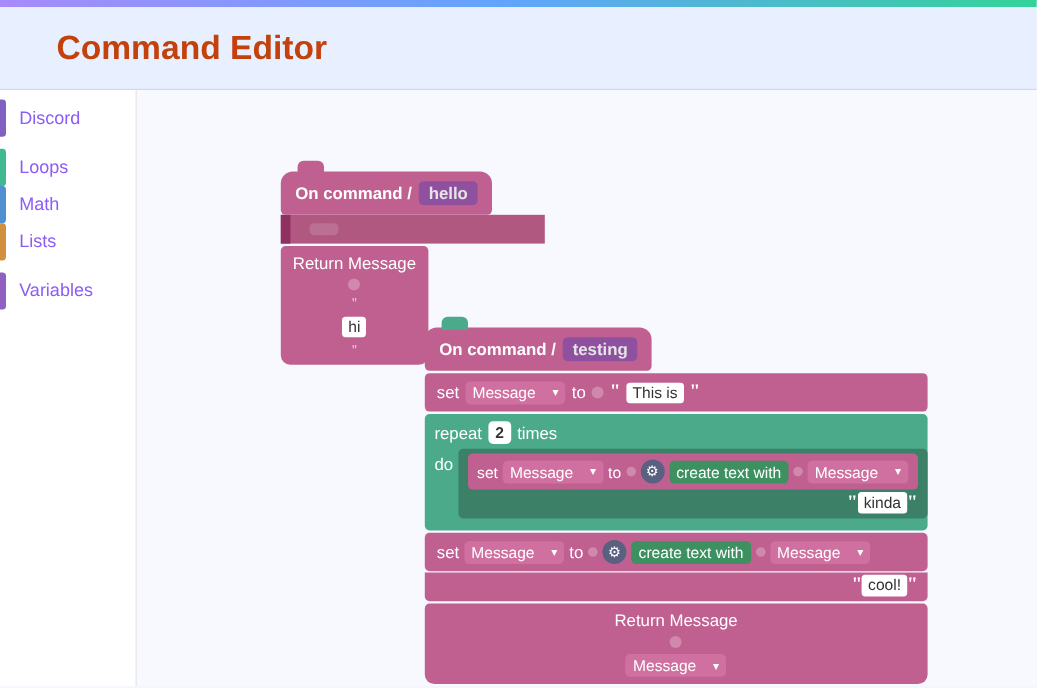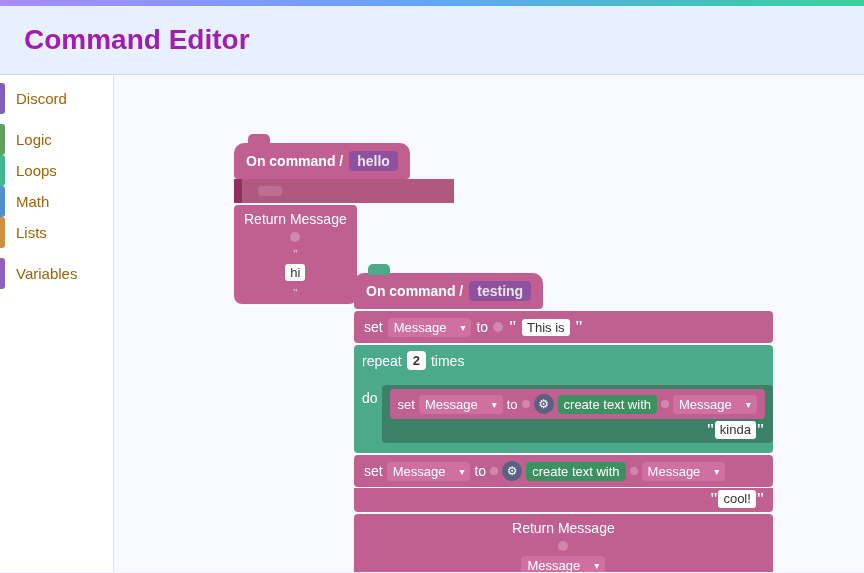--- a/index.html
+++ b/index.html
@@ -12,21 +12,22 @@
 
     .header {
       background: #e8f0ff;
       padding: 18px 24px;
       border-bottom: 1px solid #d0d8ef;
     }
 
     .header h1 {
       font-size: 28px;
       font-weight: bold;
-      color: #a21caf;
+      color: #c2410c;
+      margin-left: 23px;
     }
 
     .main-layout {
       display: flex;
       height: calc(573px - 6px - 70px);
     }
 
     .sidebar {
       width: 114px;
       background: #fff;
@@ -34,21 +35,21 @@
       display: flex;
       flex-direction: column;
       padding-top: 8px;
     }
 
     .sidebar-item {
       display: flex;
       align-items: center;
       padding: 7px 10px 7px 16px;
       font-size: 15px;
-      color: #a16207;
+      color: #8b5cf6;
       cursor: pointer;
       position: relative;
     }
 
     .sidebar-item .color-bar {
       position: absolute;
       left: 0;
       top: 0;
       bottom: 0;
       width: 5px;
@@ -204,24 +205,20 @@
   <h1>Command Editor</h1>
 </div>
 
 <div class="main-layout">
   <div class="sidebar">
     <div class="sidebar-item">
       <div class="color-bar" style="background:#8060c0;"></div>
       <span>Discord</span>
     </div>
     <div style="height:10px;"></div>
-    <div class="sidebar-item">
-      <div class="color-bar" style="background:#60a060;"></div>
-      <span>Logic</span>
-    </div>
     <div class="sidebar-item">
       <div class="color-bar" style="background:#40b890;"></div>
       <span>Loops</span>
     </div>
     <div class="sidebar-item">
       <div class="color-bar" style="background:#5090d0;"></div>
       <span>Math</span>
     </div>
     <div class="sidebar-item">
       <div class="color-bar" style="background:#d09040;"></div>
@@ -279,21 +276,21 @@
 
       
       <div style="background:#4aaa8a; border-radius:4px; margin-top:2px; padding:6px 0 0 8px; display:inline-block; min-width:260px;">
         
         <div style="display:flex; align-items:center; gap:5px; color:white; font-size:14px;">
           <span>repeat</span>
           <span class="value-bubble">2</span>
           <span>times</span>
         </div>
         
-        <div style="display:flex; align-items:flex-start; margin-top:15px;">
+        <div style="display:flex; align-items:flex-start; margin-top:4px;">
           <span style="color:white; font-size:14px; padding-right:4px; padding-top:5px;">do</span>
 
           <div style="background:#3d8068; border-radius:4px; padding:4px 8px; flex:1;">
 
             <div style="background:#c06090; border-radius:4px; padding:5px 8px; display:flex; align-items:center; gap:4px; font-size:13px; color:white; flex-wrap:nowrap;">
               <span>set</span>
               <span class="dropdown-block" style="font-size:13px;">
                 <span>Message</span>
                 <span class="dropdown-arrow">▾</span>
               </span>

